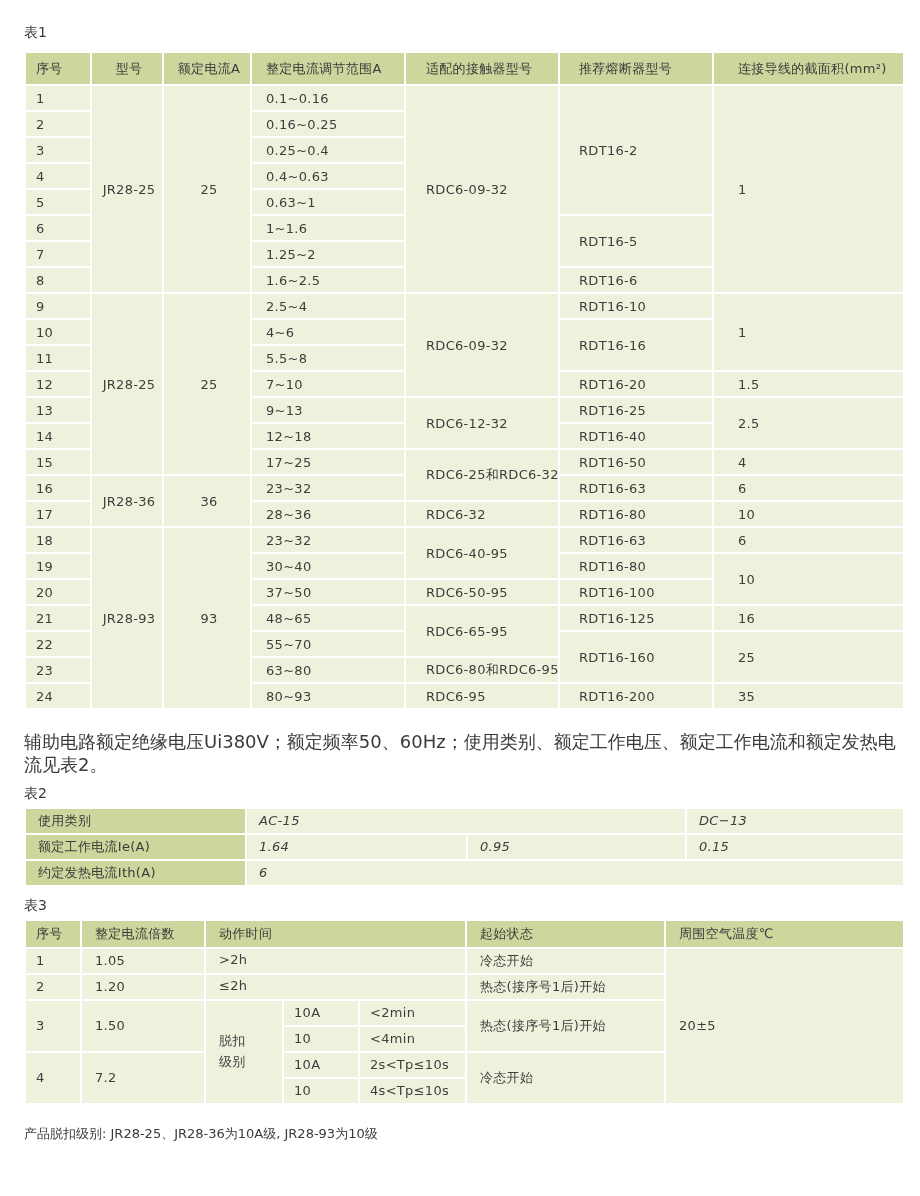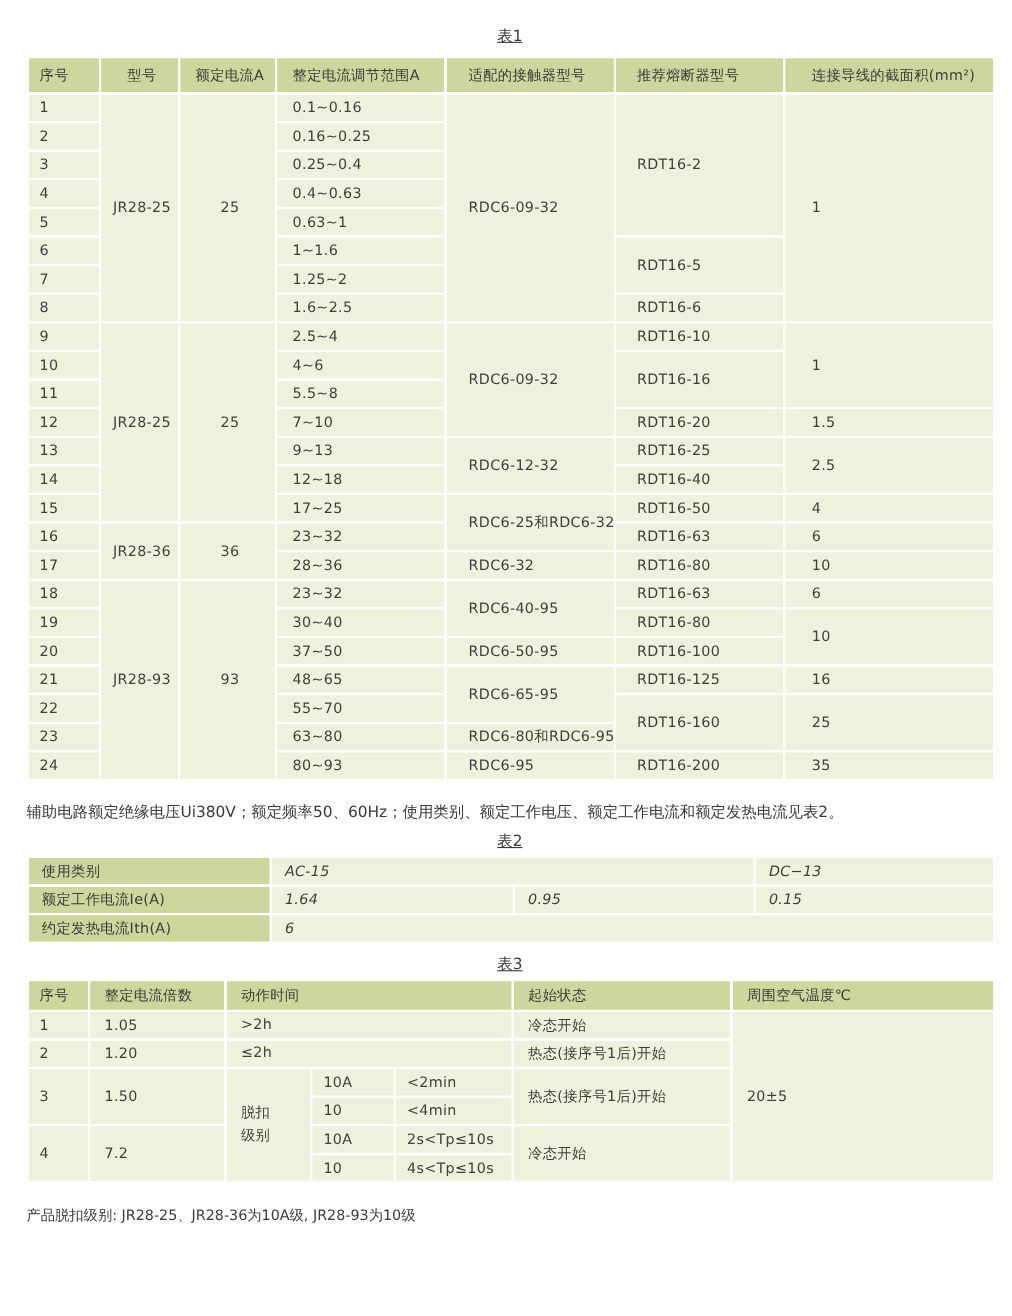--- a/index.html
+++ b/index.html
@@ -8,23 +8,22 @@
     --text:#3e3e3e;
   }
   html,body{margin:0;padding:0;}
   body{
     width:920px;height:1196px;background:#ffffff;
     font-family:"DejaVu Sans","Liberation Sans",sans-serif;
     color:var(--text);
   }
   .page{padding:10px 17px 0 24px;}
   .tbl-caption{
-    text-align:center;font-size:14px;color:#3a3a3a;
+    text-align:left;font-size:14px;color:#3a3a3a;
     margin:14px 0 9px;
-    text-decoration:underline;
   }
   .tbl-caption.c2{margin:8px 0 4px;}
   .tbl-caption.c3{margin:10px 0 4px;}
   table{
     border-collapse:collapse;table-layout:fixed;width:879px;
   }
   td,th{
     background:var(--cell-bg);
     border:2px solid #ffffff;
     font-size:13px;font-weight:normal;
@@ -48,21 +47,21 @@
   #t2 th{padding-left:12px;}
   #t2 td{padding-left:12px;font-style:italic;}
   
   #t3 thead tr{height:28px;}
   #t3 tbody tr{height:26px;}
   #t3 td,#t3 th{padding-left:13px;}
   #t3 .c0{padding-left:10px;}
   #t3 .c3,#t3 .c4{padding-left:10px;}
   #t3 td.c2{white-space:normal;word-break:break-all;padding-right:28px;line-height:1.6;}
   .para{
-    font-size:14px;color:#3a3a3a;margin:20px 0 0;line-height:1.3;
+    font-size:18px;color:#3a3a3a;margin:20px 0 0;line-height:1.3;
   }
   .para.p2{margin-top:26px;}
   .footnote{font-size:13px;color:#3a3a3a;margin:20px 0 0;}
   #t1{margin-top:0;}
 </style>
 </head>
 <body>
 
 <div class="page">
 

